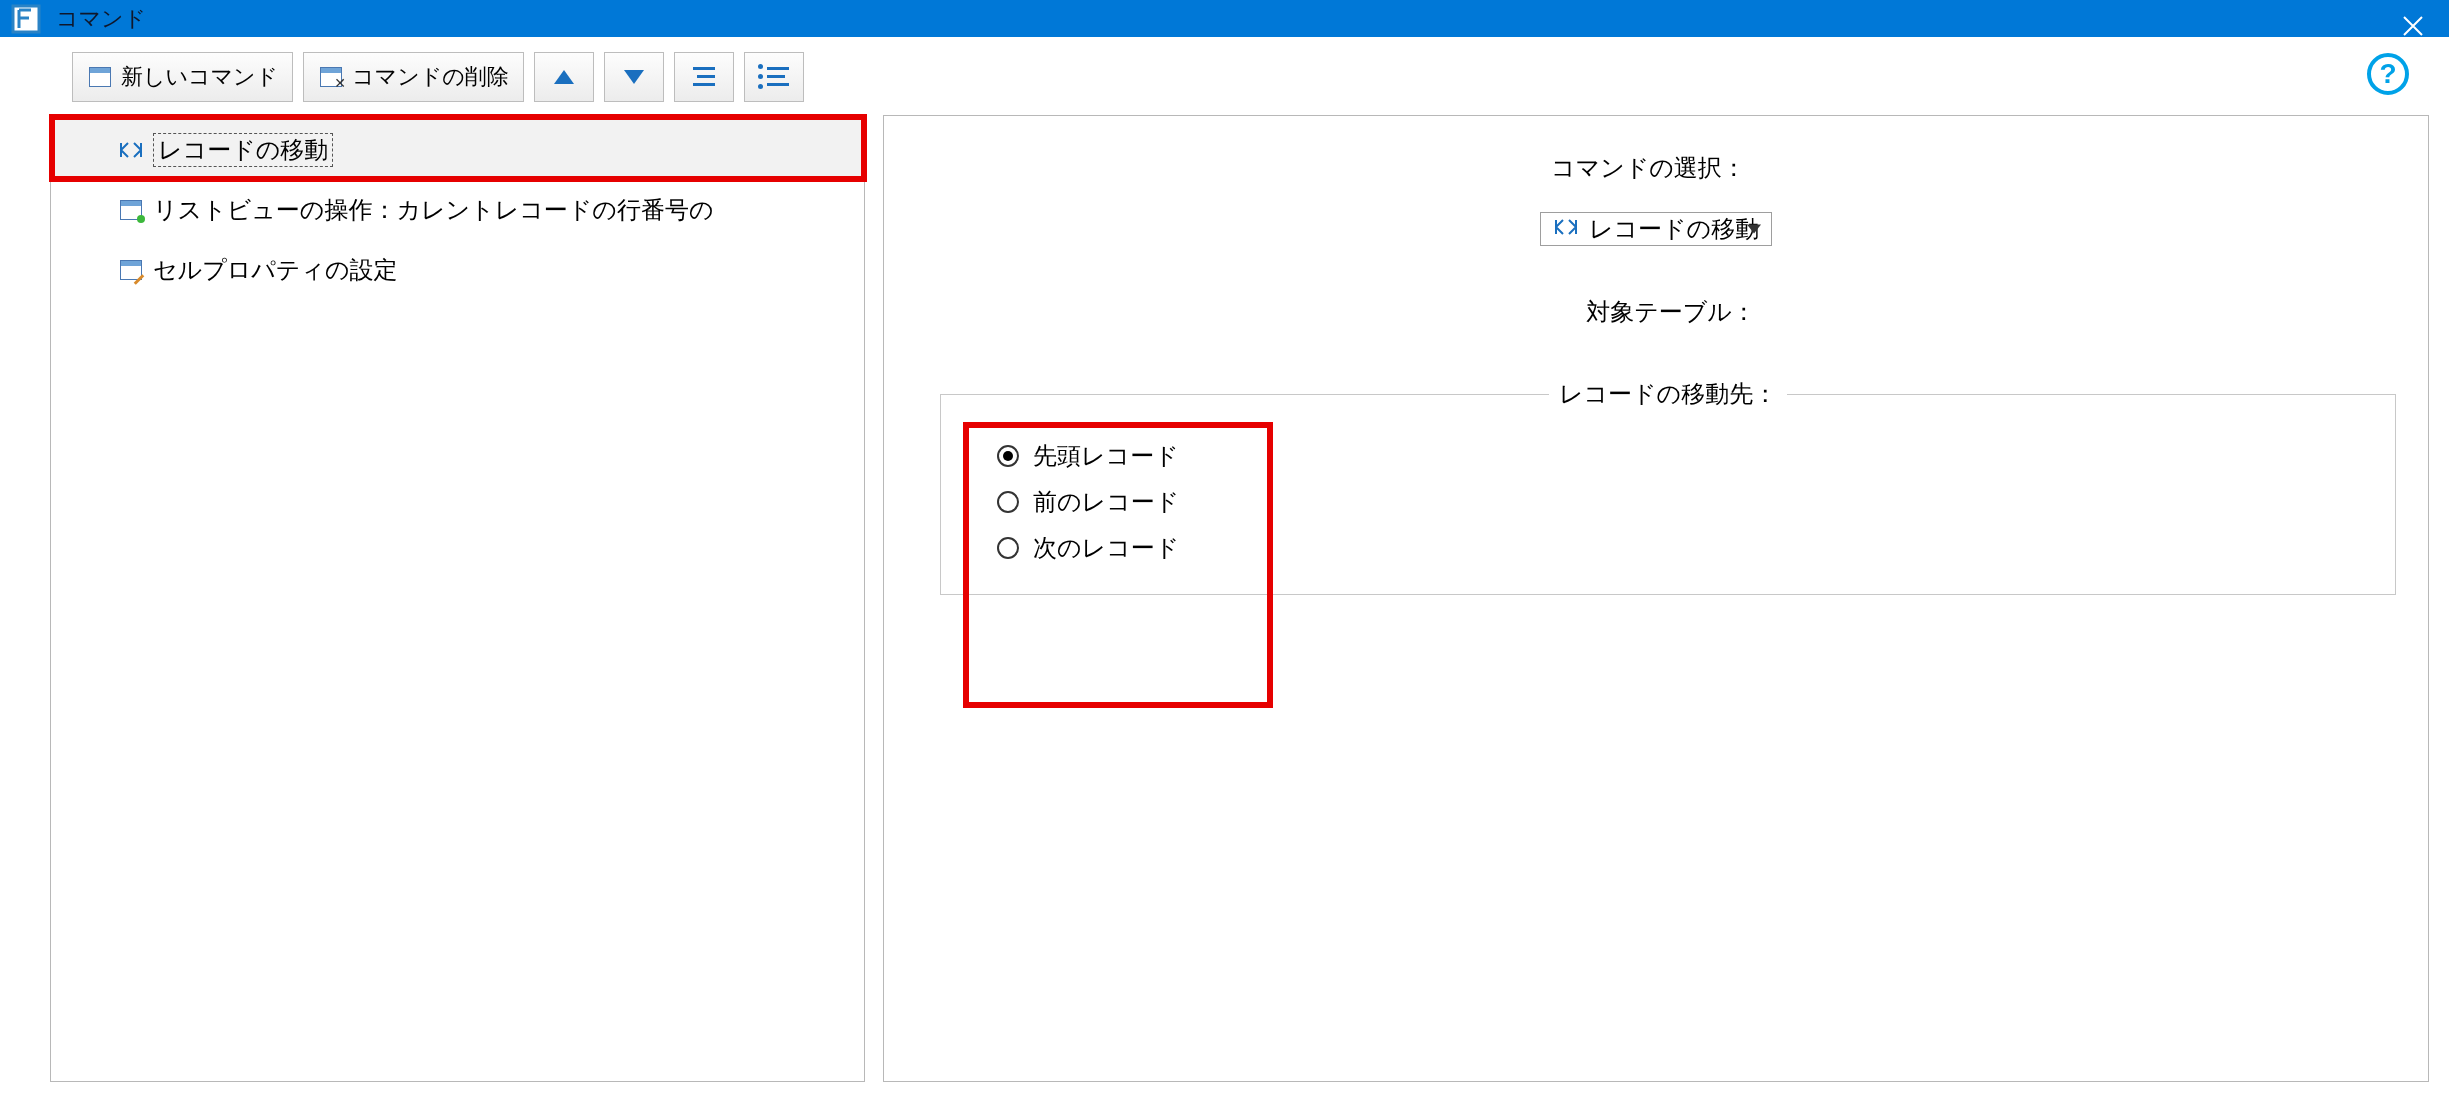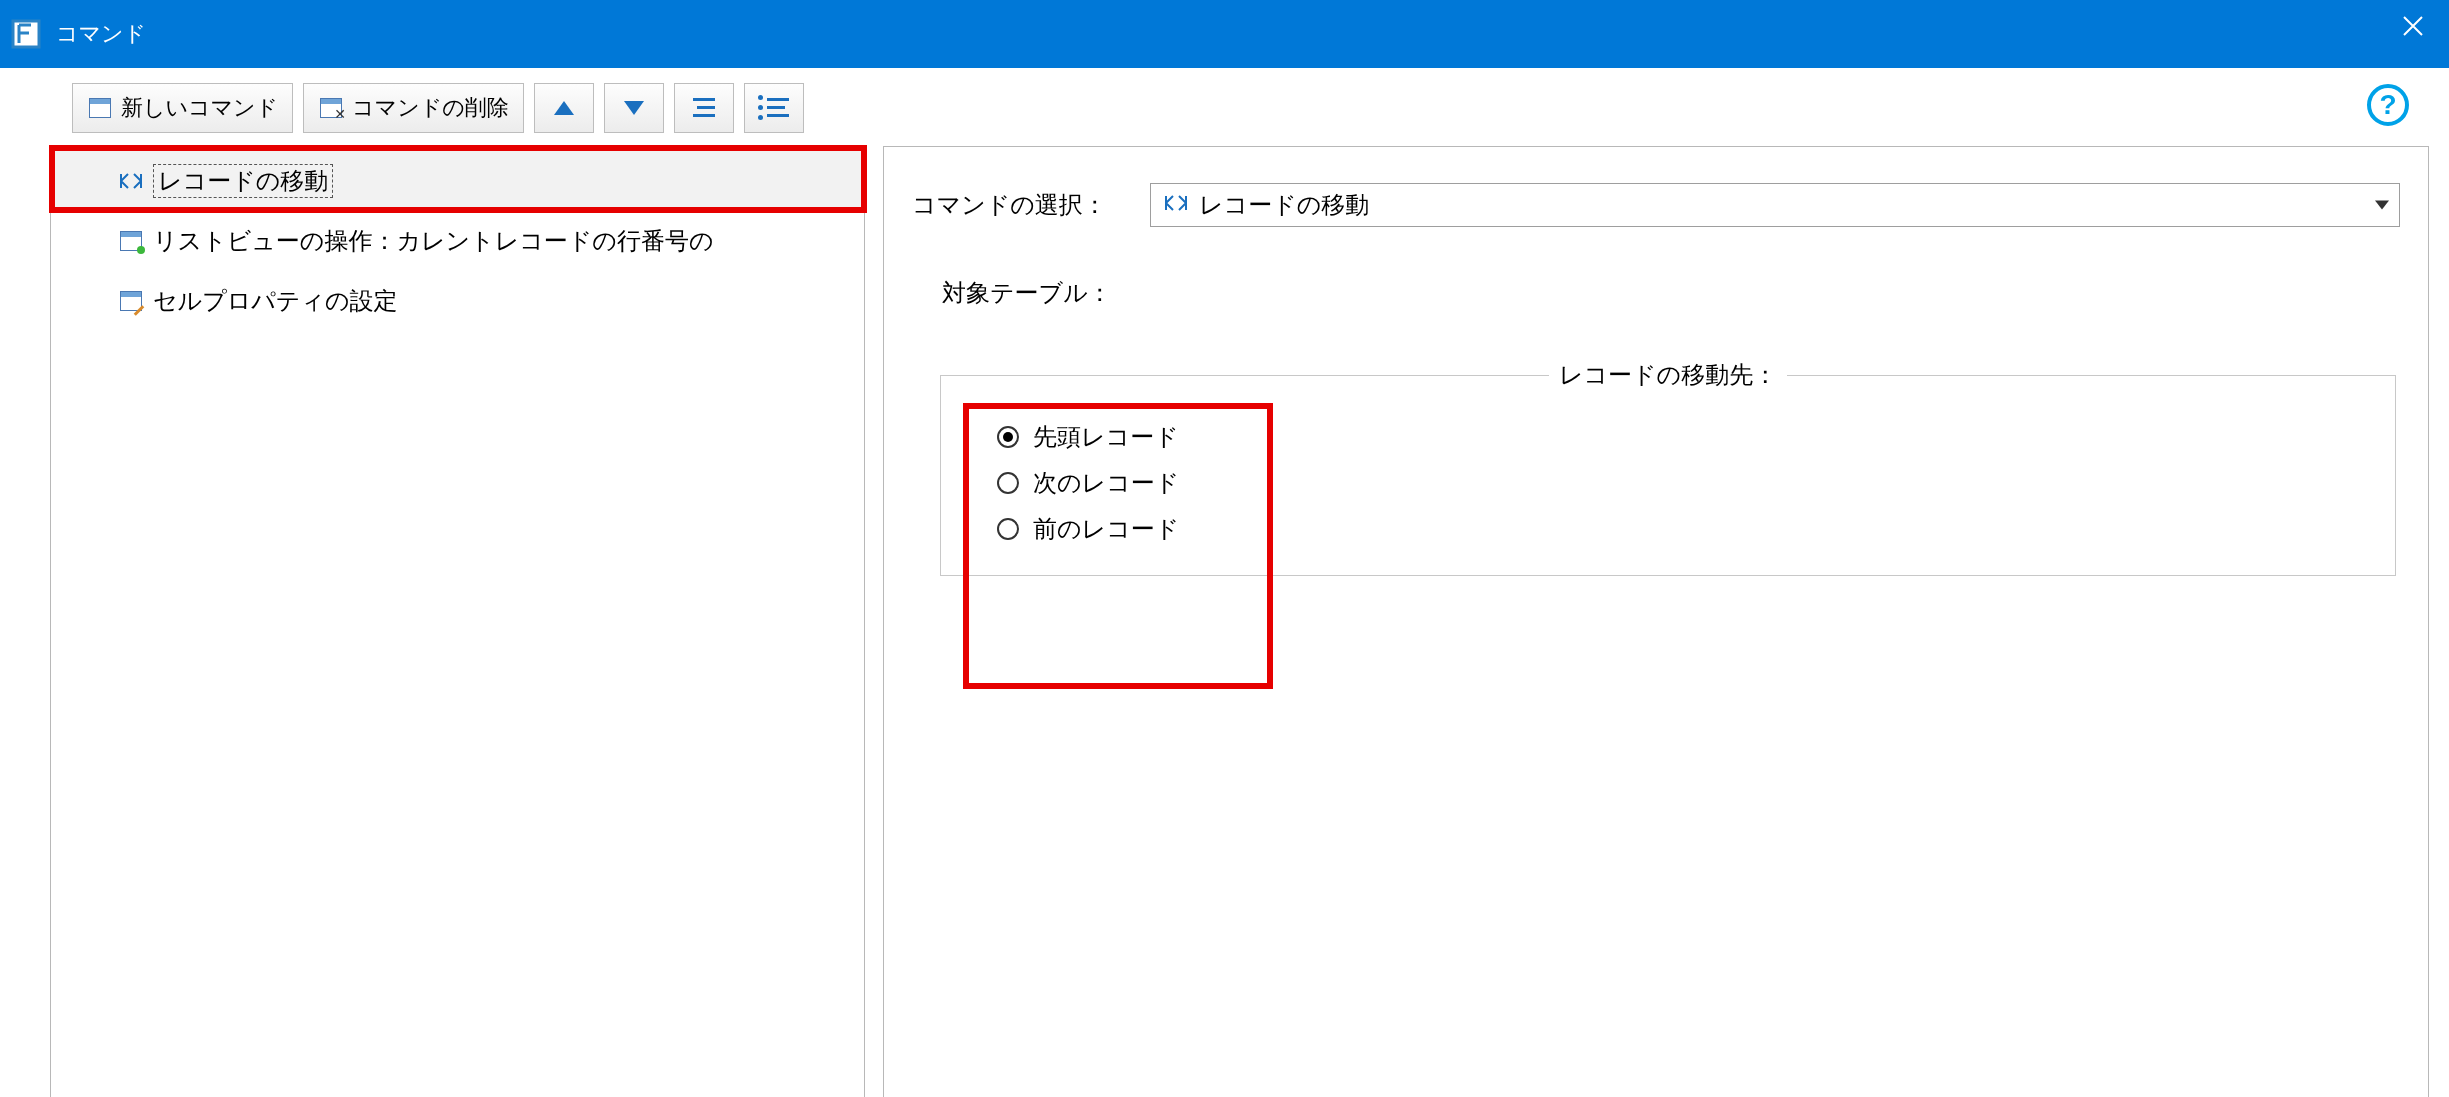--- a/index.html
+++ b/index.html
@@ -4,25 +4,25 @@
   <style>
     * { box-sizing: border-box; margin: 0; padding: 0; }
     body {
       font-family: "Meiryo UI", "Yu Gothic UI", sans-serif;
       font-size: 20px;
       background: #fff;
       overflow: hidden;
     }
     .window { width: 2449px; height: 1097px; position: relative; background: #fff; }
     .titlebar {
-      height: 68px;
+      height: 37px;
       background: #0078d7;
       display: flex;
       align-items: center;
-      color: #ffffff;
+      color: #0f172a;
       padding-left: 8px;
       position: relative;
     }
     .titlebar .app-icon {
       width: 36px; height: 36px;
       margin-right: 12px;
       display: flex; align-items: center; justify-content: center;
     }
     .titlebar .title { font-size: 22px; }
     .titlebar .close {
@@ -108,21 +108,21 @@
     .right-pane {
       flex: 1;
       border: 1px solid #b8b8b8;
       border-top: 1px solid #b8b8b8;
       padding: 36px 28px;
       display: flex;
       flex-direction: column;
       gap: 50px;
       position: relative;
     }
-    .row { display: flex; align-items: center; gap: 28px; }
+    .row { display: flex; align-items: center; gap: 28px; flex-direction: column; }
     .row .lbl { width: 210px; font-size: 24px; }
     .select-wide {
       flex: 1;
       height: 44px;
       border: 1px solid #9e9e9e;
       display: flex; align-items: center; gap: 10px;
       padding: 0 12px;
       position: relative;
       cursor: pointer;
       font-size: 24px;
@@ -290,25 +290,25 @@
       <fieldset class="dest">
         <legend>レコードの移動先：</legend>
         <div class="radio-group" style="position:relative">
           <div class="red-box" style="top:-18px;left:-18px;width:310px;height:286px"></div>
           <label class="radio-line">
             <span class="radio-dot inner"></span>
             <span>先頭レコード</span>
           </label>
           <label class="radio-line">
             <span class="radio-dot"></span>
-            <span>次のレコード</span>
+            <span>前のレコード</span>
           </label>
           <label class="radio-line">
             <span class="radio-dot"></span>
-            <span>前のレコード</span>
+            <span>次のレコード</span>
           </label>
         </div>
       </fieldset>
 
     </div>
 
   </div>
 
 </div>
 

